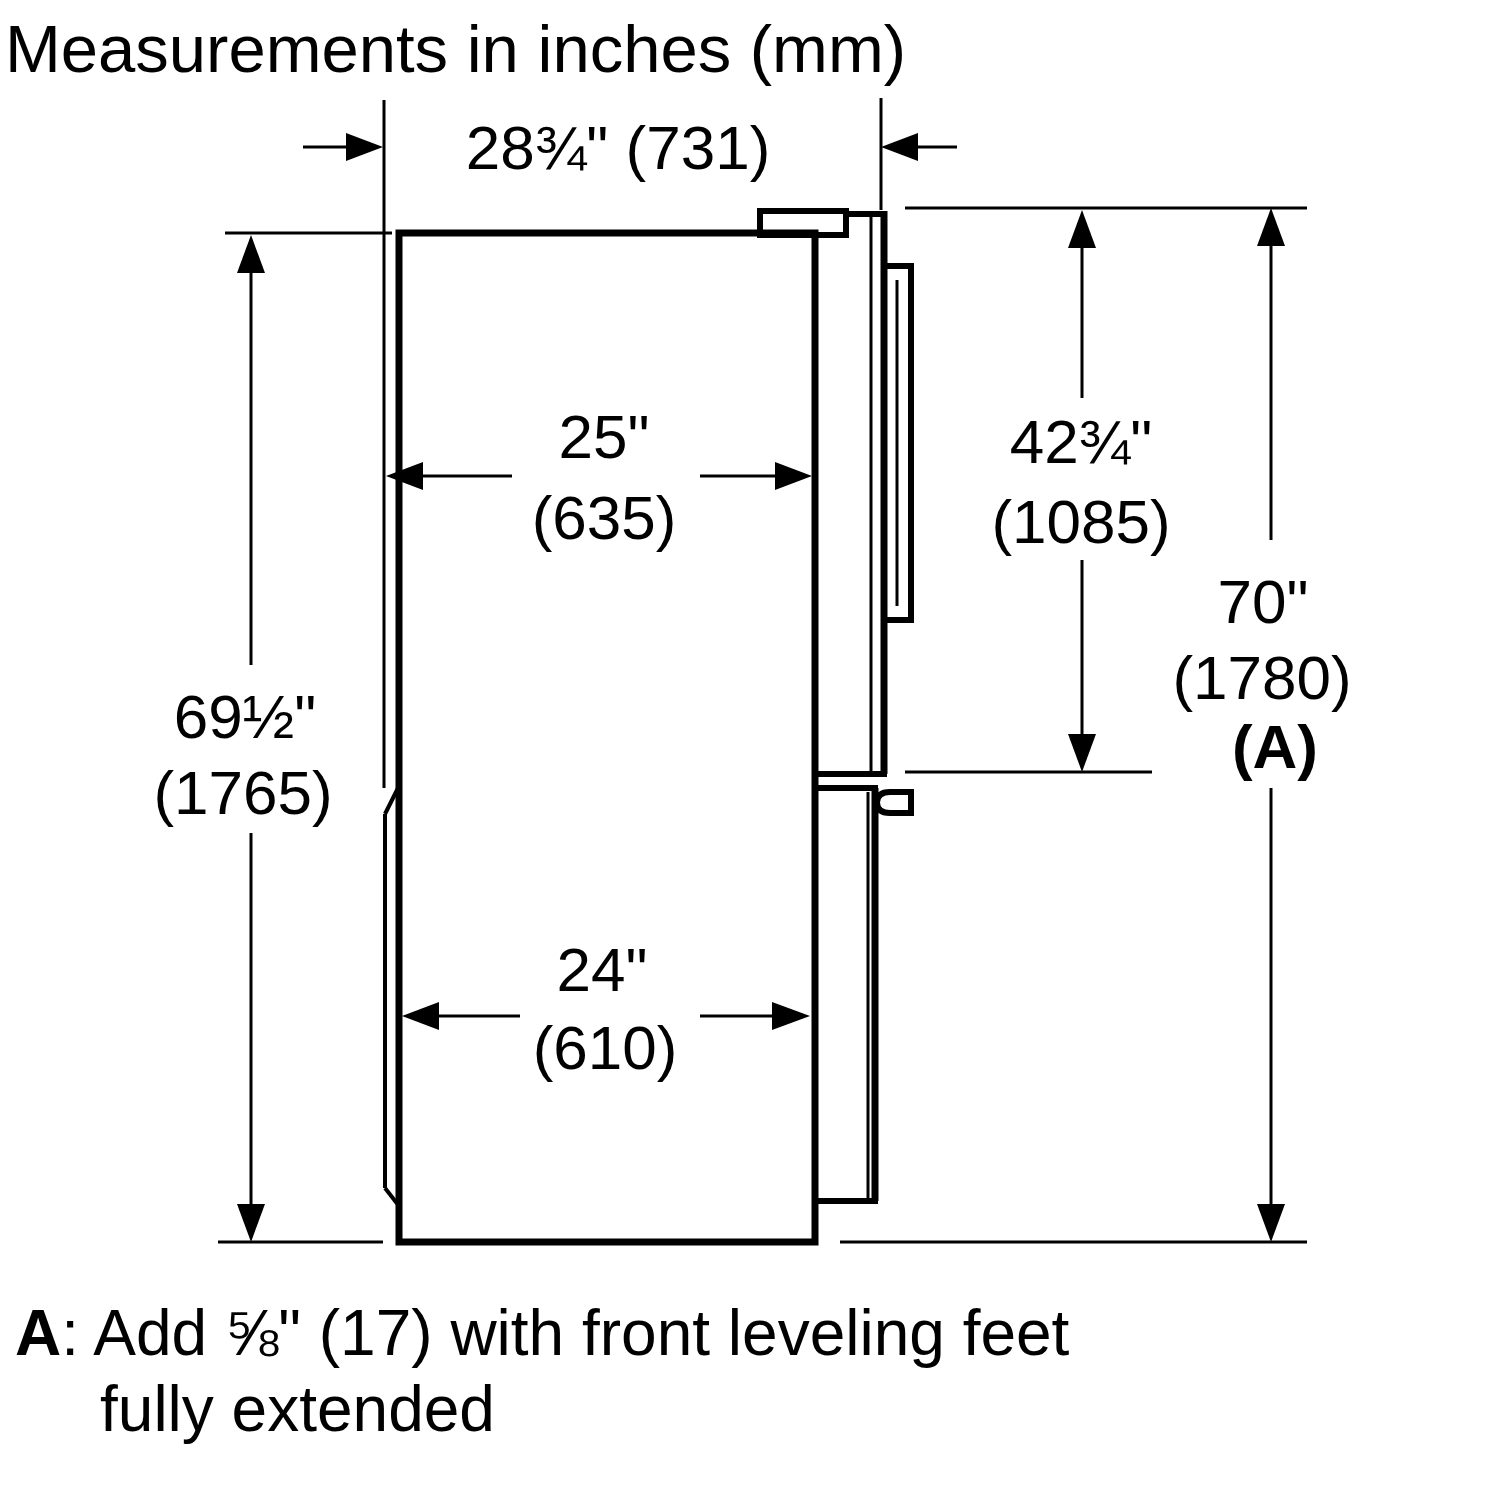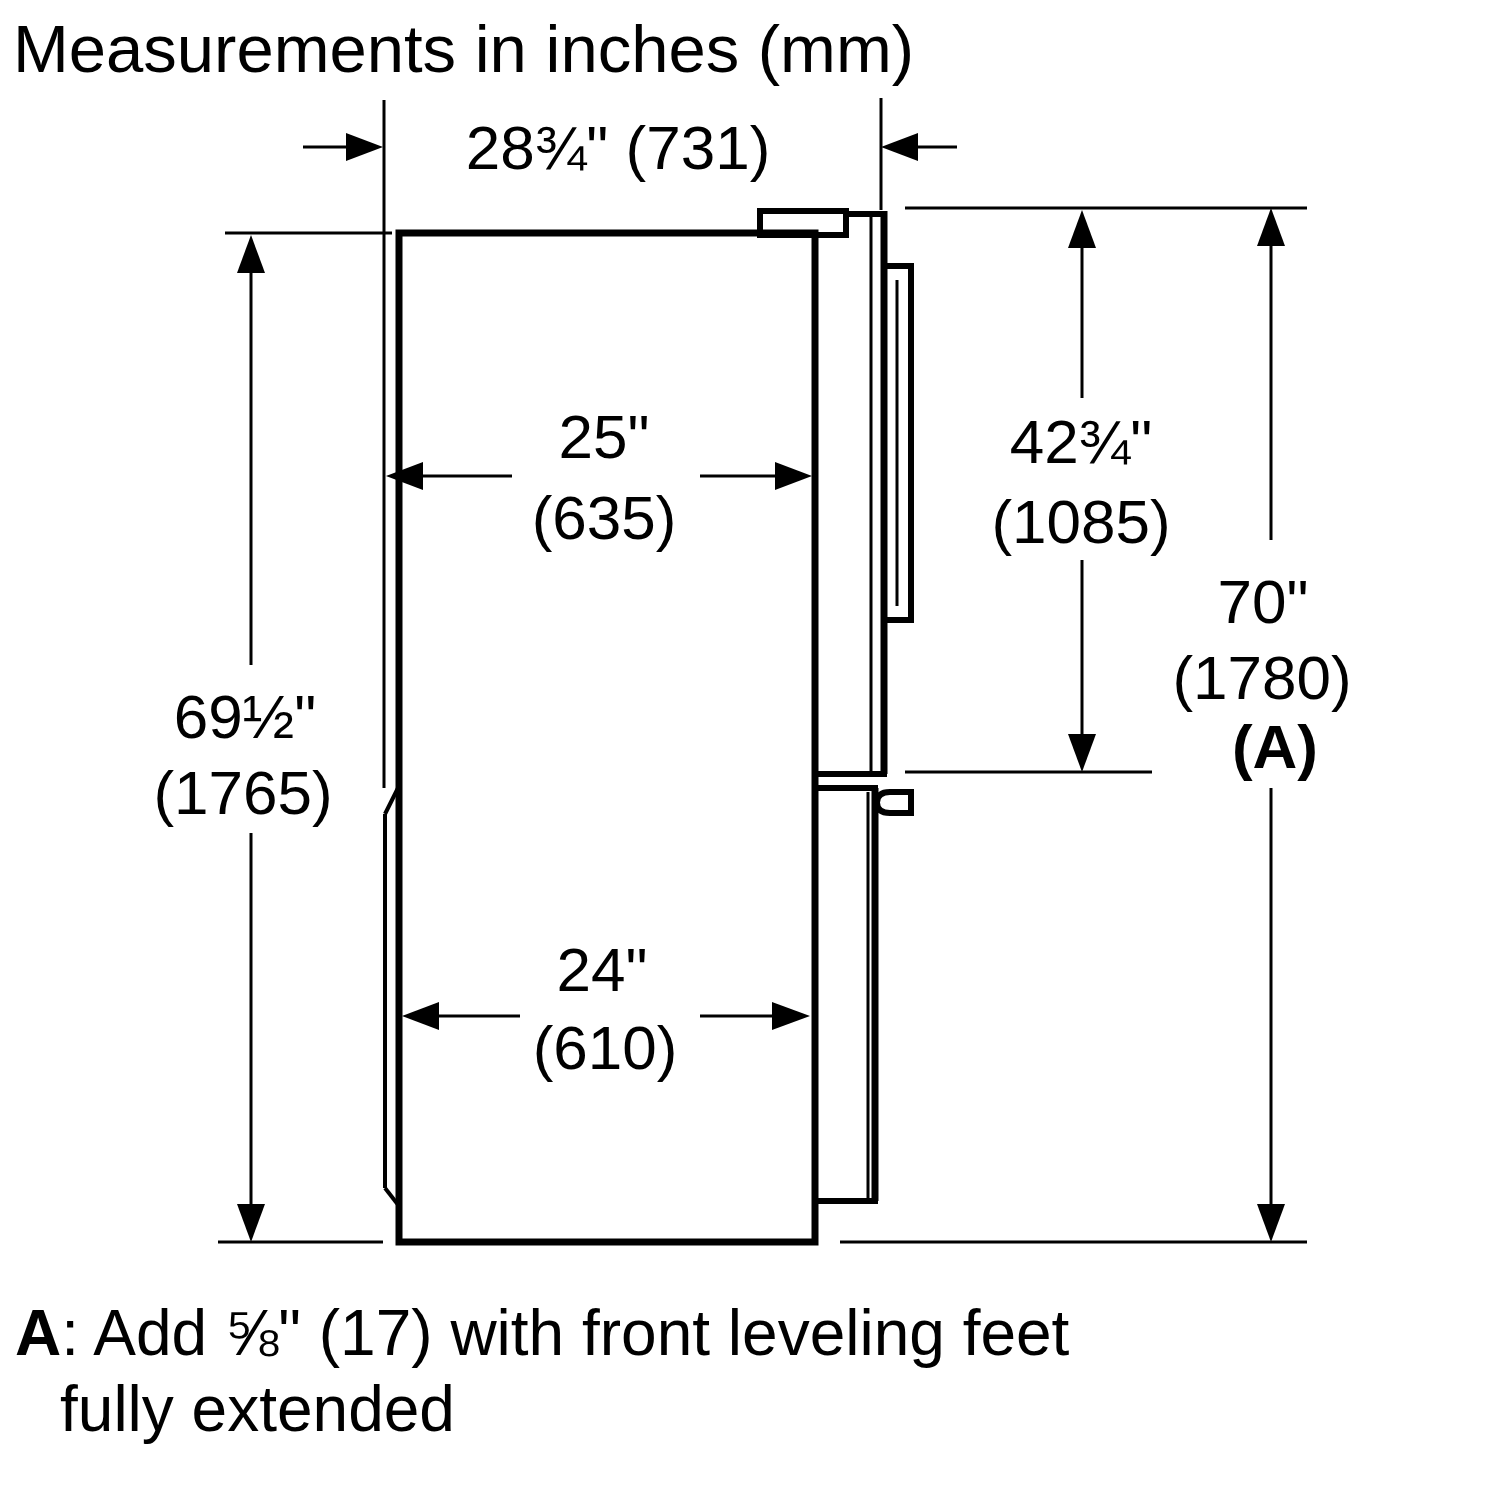--- a/index.html
+++ b/index.html
@@ -6,29 +6,29 @@
   body{
     width:1500px;height:1500px;
     background:#ffffff;
     font-family:"Liberation Sans", sans-serif;
     position:relative;
     color:#000;
   }
   #stage{position:absolute;left:0;top:0;width:1500px;height:1500px;}
   svg{position:absolute;left:0;top:0;}
   .title{
-    position:absolute;left:13px;top:14px;
+    position:absolute;left:5px;top:14px;
     font-size:67px;line-height:1.05;letter-spacing:0px;
     white-space:nowrap;
   }
   .footnote{
     position:absolute;left:15px;top:1296px;
     font-size:64px;line-height:1.18;
   }
-  .footnote .indent{margin-left:45px;}
+  .footnote .indent{margin-left:85px;}
   .footnote b{font-weight:bold;}
   svg text{
     font-family:"Liberation Sans", sans-serif;
     font-size:62px;
     fill:#000;
   }
   svg text.bold{font-weight:bold;}
   .ink-stroke{stroke:#000;fill:none;}
 </style>
 </head>

